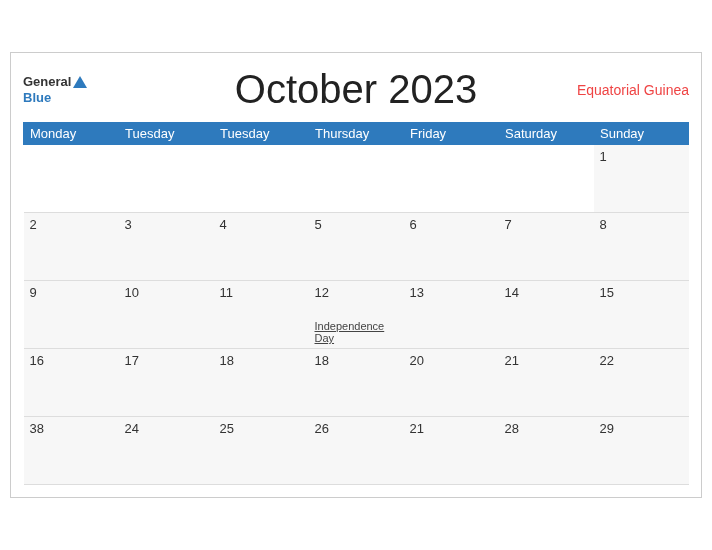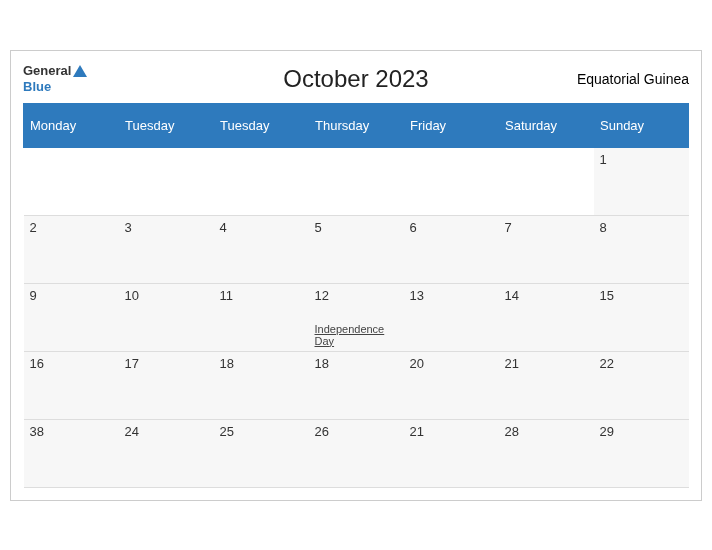--- a/index.html
+++ b/index.html
@@ -51,42 +51,42 @@
       border-right: 7px solid transparent;
       border-bottom: 12px solid #2e7abd;
       margin-left: 2px;
       vertical-align: middle;
     }
     .logo-line {
       display: flex;
       align-items: center;
     }
     .calendar-title {
-      font-size: 24px;
+      font-size: 40px;
       font-weight: normal;
       color: #222;
       text-align: center;
     }
     .country-label {
       position: absolute;
       right: 0;
       font-size: 14px;
-      color: #000000;
+      color: #ef4444;
     }
     .calendar-grid {
       width: 100%;
       border-collapse: collapse;
     }
     .calendar-grid th {
       background: #2e7abd;
       color: #fff;
       font-size: 13px;
       font-weight: normal;
       text-align: left;
-      padding: 14px 6px;
+      padding: 3px 6px;
       border: 1px solid #2e7abd;
     }
     .calendar-grid td {
       vertical-align: top;
       padding: 4px 6px 2px 6px;
       height: 68px;
       border: none;
       border-top: 1.5px solid #5ba3d9;
       border-bottom: 1px solid #ddd;
       background: #f7f7f7;

